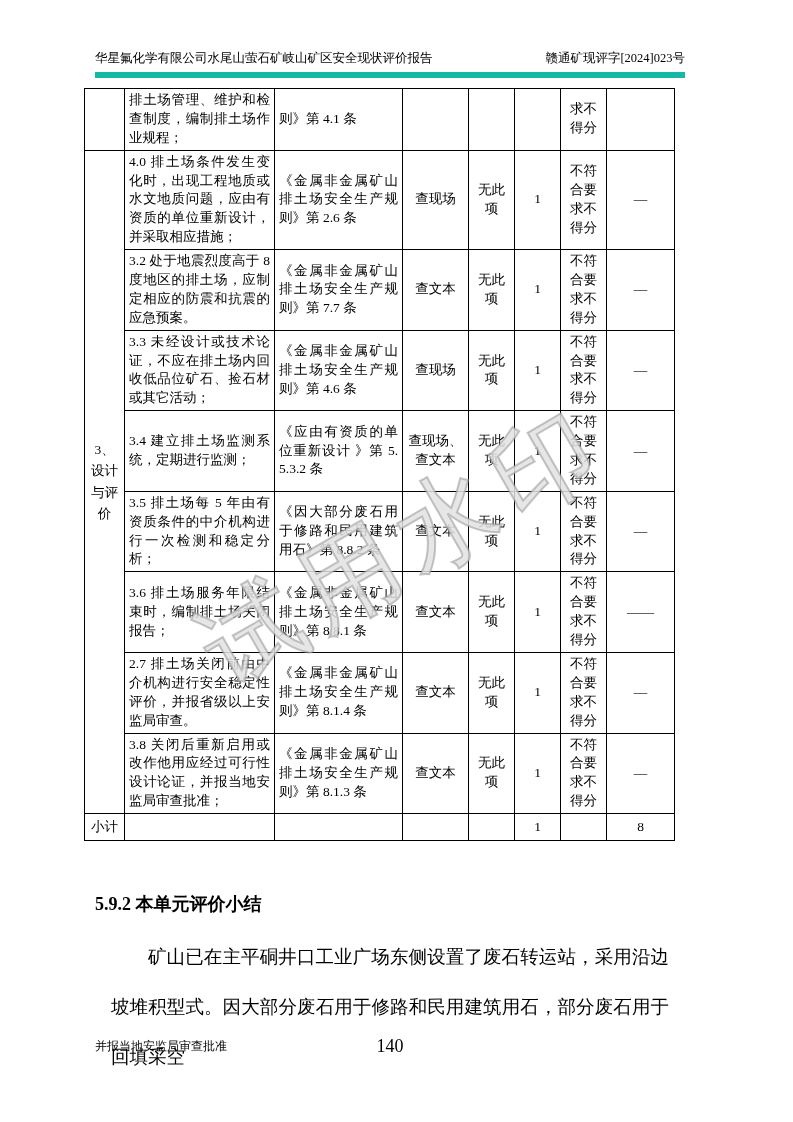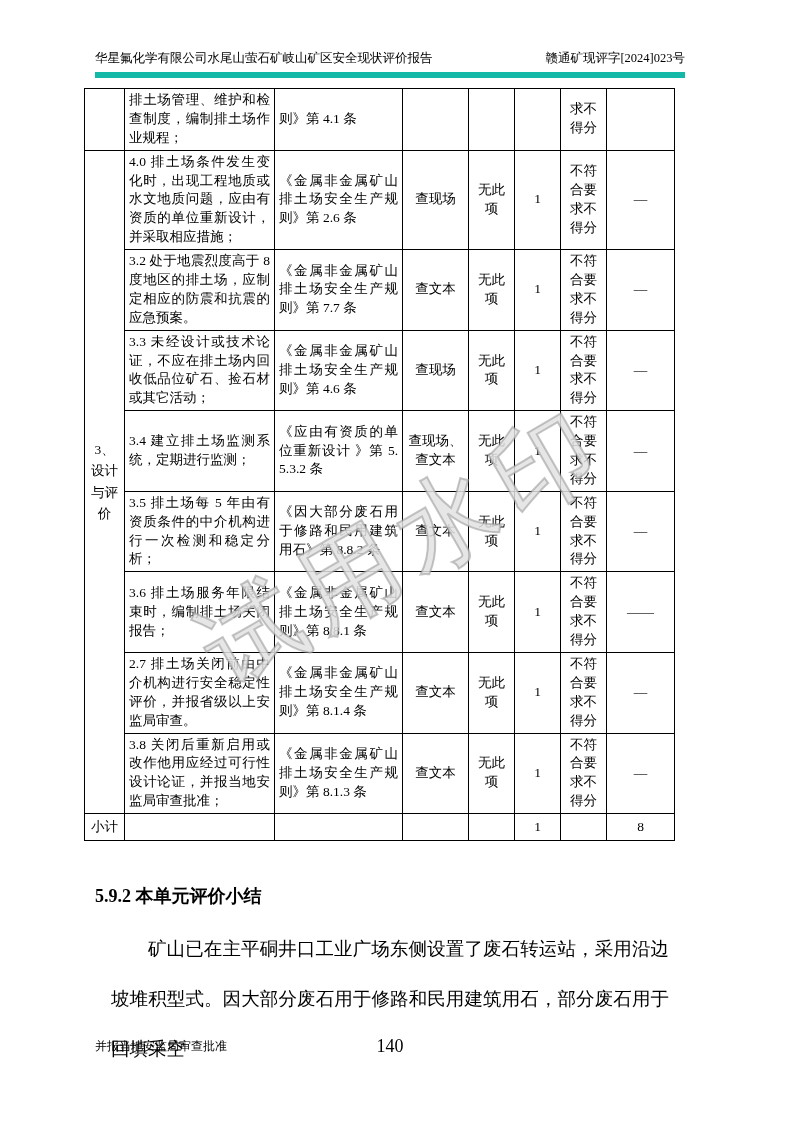--- a/index.html
+++ b/index.html
@@ -71,21 +71,21 @@
   .subtotal-row .cell { height: 22px; }
 
   
   .section {
     position: absolute;
     top: 884px;
     left: 95px;
     width: 590px;
   }
   .section-heading {
-    margin: 0 0 6px 0;
+    margin: 8px 0 6px 0;
     font-size: 18px;
     font-weight: bold;
   }
   .body-paragraph {
     margin: 16px;
     font-size: 18.5px;
     line-height: 50px;
     text-indent: 2em;
     text-align: justify;
     word-break: break-all;

